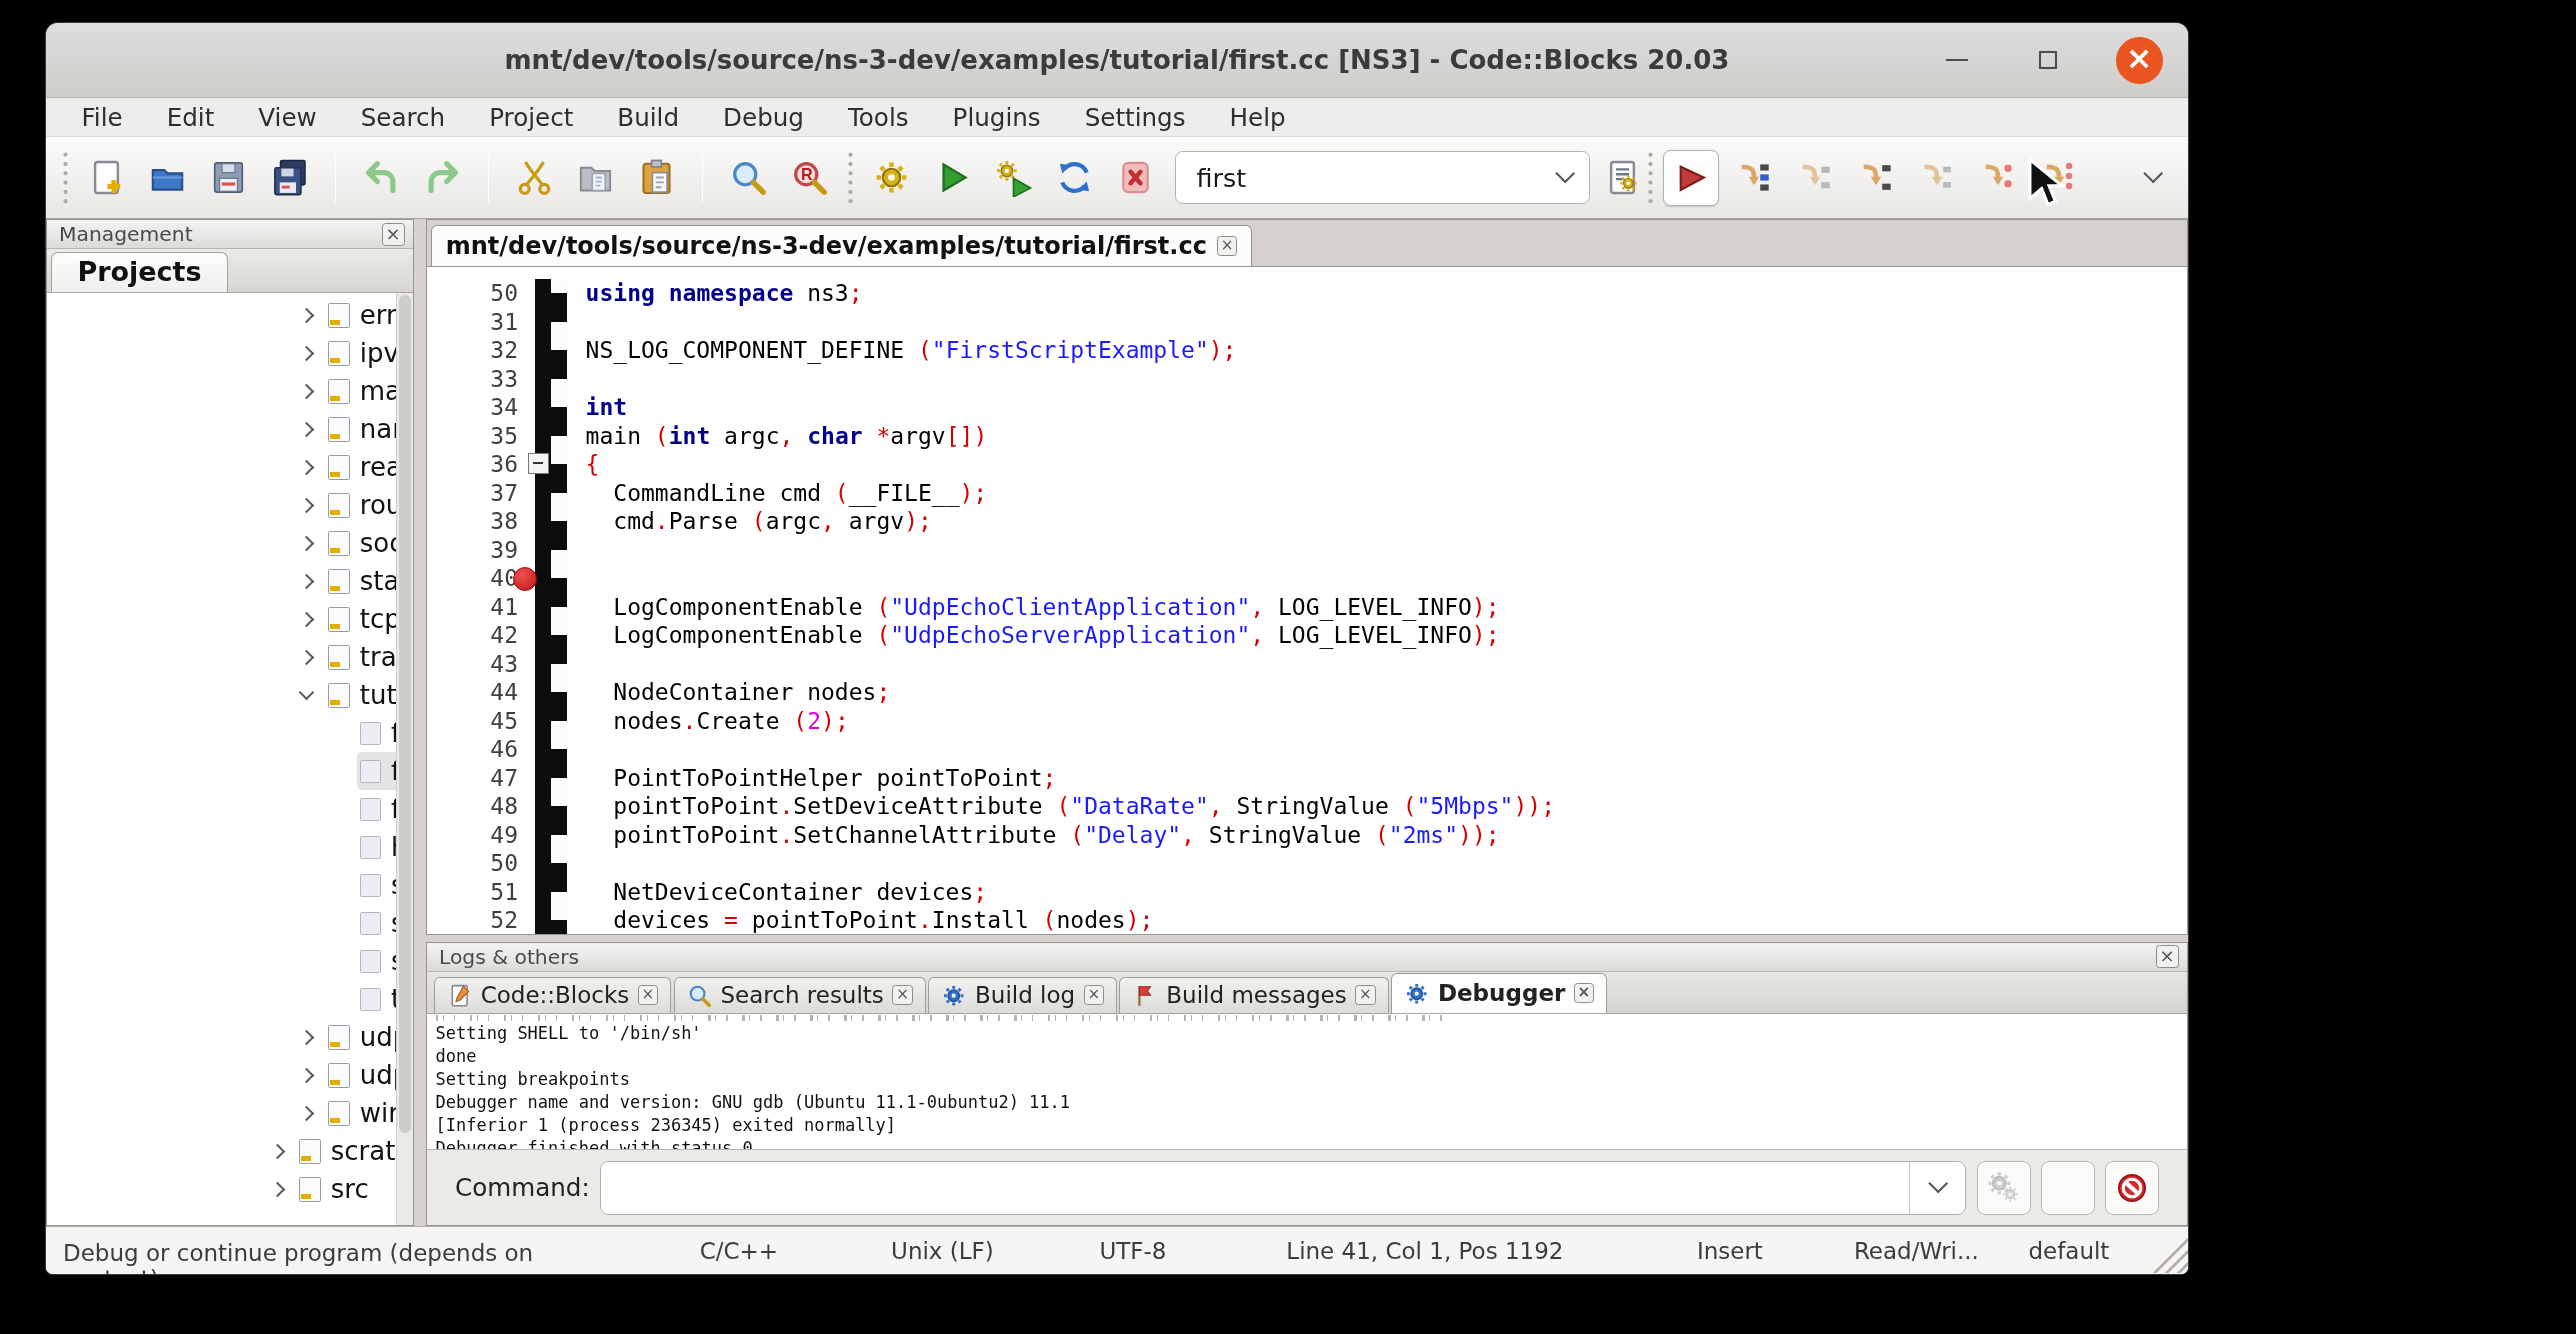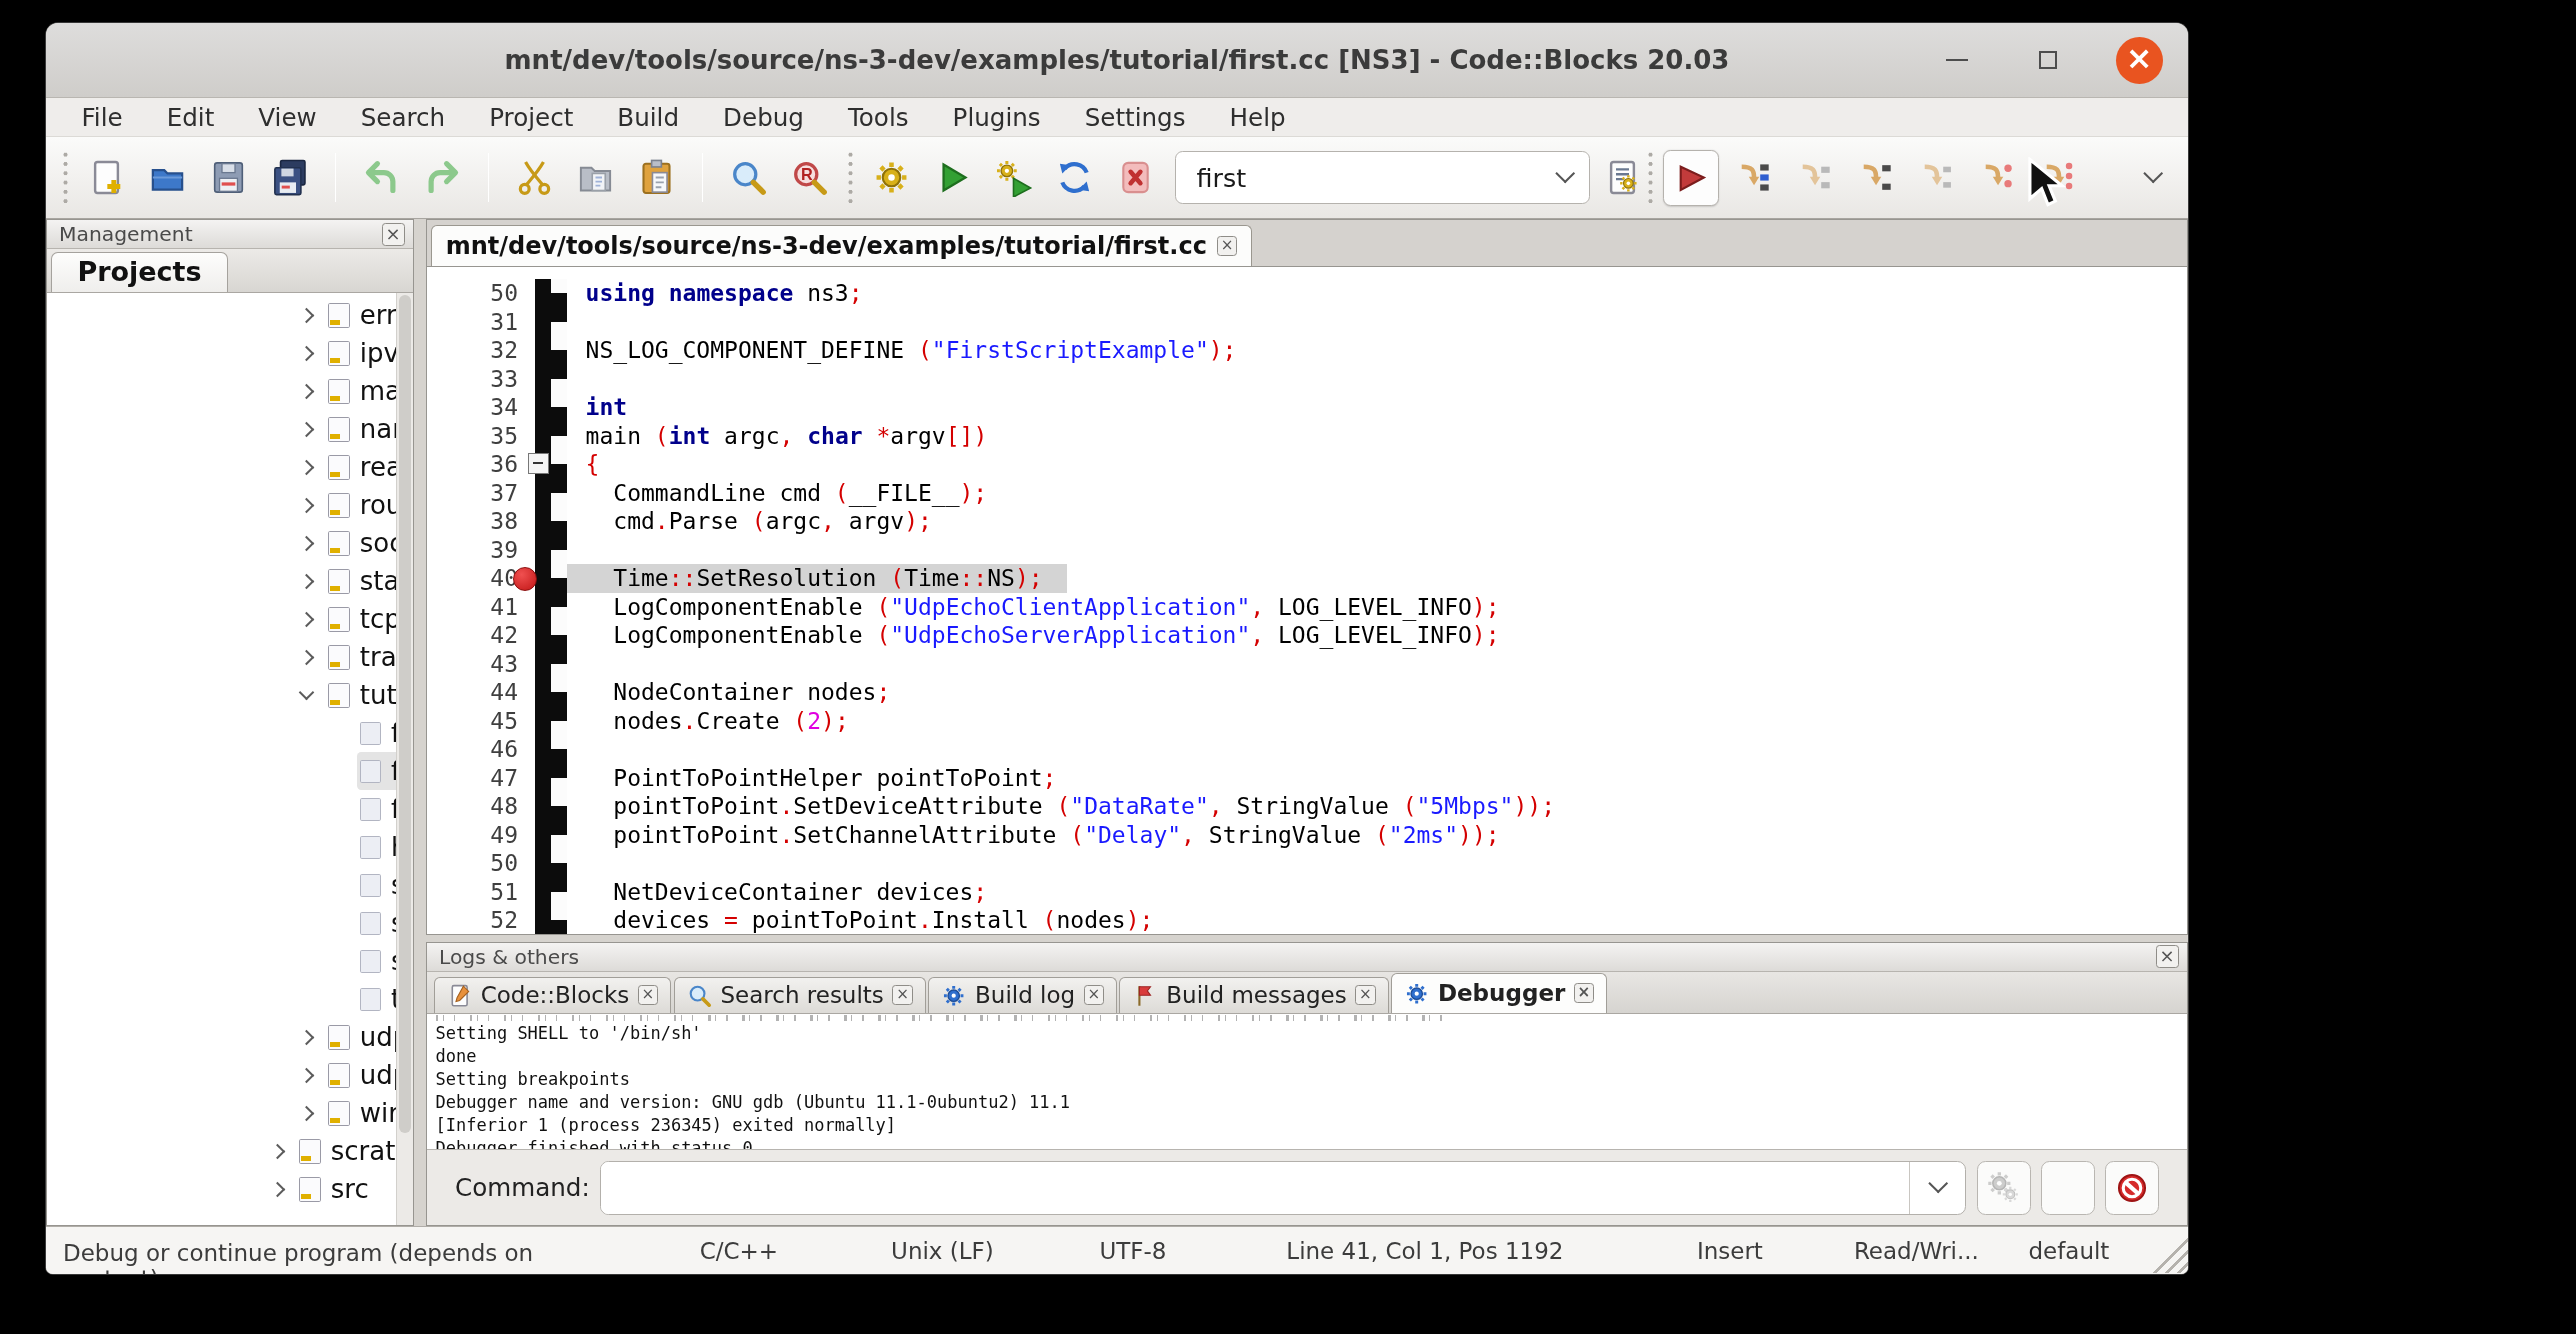--- a/index.html
+++ b/index.html
@@ -643,21 +643,20 @@
                   <span class="checker"></span>
                 </span>
                 <span class="ctext"></span>
               </div>
               <div class="crow hl">
                 <span class="ln">40</span>
                 <span class="cmargin">
                   <span class="checker"></span>
                 </span>
                 <span class="bp"></span>
-                <span class="ctext"><span class="tok-p">  Time</span><span class="tok-o">::</span><span class="tok-p">SetResolution </span><span class="tok-o">(</span><span class="tok-p">Time</span><span class="tok-o">::</span><span class="tok-p">NS</span><span class="tok-o">);</span></span>
               </div>
               <div class="crow">
                 <span class="ln">41</span>
                 <span class="cmargin">
                   <span class="checker"></span>
                 </span>
                 <span class="ctext"><span class="tok-p">  LogComponentEnable </span><span class="tok-o">(</span><span class="tok-s">"UdpEchoClientApplication"</span><span class="tok-o">,</span><span class="tok-p"> LOG_LEVEL_INFO</span><span class="tok-o">);</span></span>
               </div>
               <div class="crow">
                 <span class="ln">42</span>

